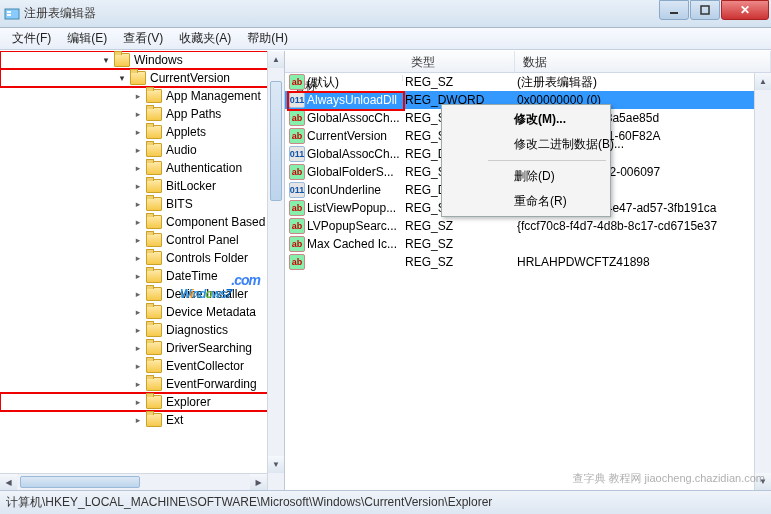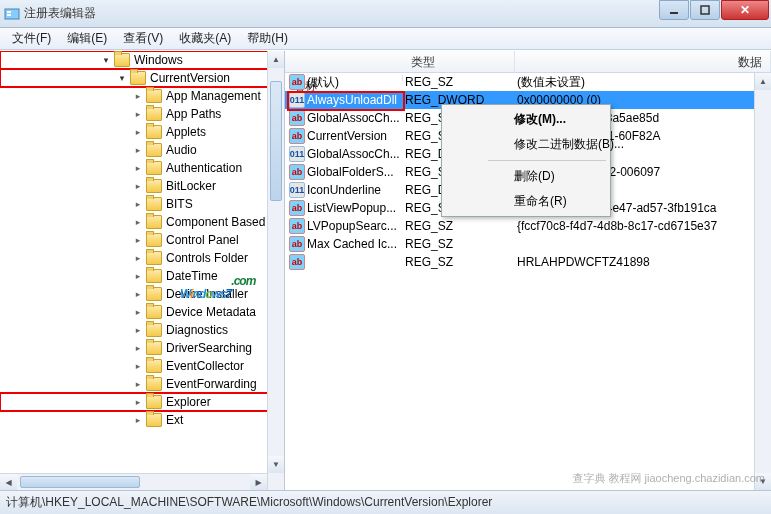--- a/index.html
+++ b/index.html
@@ -31,26 +31,26 @@
 .chev.open { color: #333; }
 .fld { width: 16px; height: 14px; margin: 0 2px; display: inline-block; position: relative; }
 .fld::before { content: ""; position: absolute; inset: 0; background: linear-gradient(#ffe9a8, #f5c94b); border: 1px solid #c9a227; border-radius: 1px; }
 .fld::after { content: ""; position: absolute; left: 0; top: -2px; width: 6px; height: 3px; background: #f0d070; border: 1px solid #c9a227; border-bottom: none; border-radius: 1px 1px 0 0; }
 .lbl { padding: 0 2px; }
 .hl-red { outline: 2px solid #e00; outline-offset: -1px; }
 
 
 .lhdr { display: flex; height: 22px; background: linear-gradient(#fdfdfd, #eef2f8); border-bottom: 1px solid #d0d8e8; }
 .lhdr div { padding: 3px 8px; border-right: 1px solid #dde4ee; color: #333; }
-.c-name { width: 118px; margin-top: 24px; } .c-type { width: 112px; } .c-data { flex: 1; text-align: right; }
+.c-name { width: 118px; margin-top: 24px; } .c-type { width: 112px; } .c-data { flex: 1; }
 
 
 .row { display: flex; height: 18px; align-items: center; }
 .row .ic { width: 16px; height: 16px; margin: 0 2px 0 4px; display:inline-flex; align-items:center; justify-content:center; font-size:9px; font-weight:bold; border:1px solid; border-radius:2px; }
-.ic.str { color:#c00; border-color:#c88; background:#7dd3fc; }
+.ic.str { color:#c00; border-color:#c88; background:#86efac; }
 .ic.bin { color:#15a; border-color:#9bd; background:#e5e5e5; }
 .cell-n { width: 98px; overflow: hidden; text-overflow: ellipsis; white-space: nowrap; }
 .cell-t { width: 112px; }
 .cell-d { flex: 1; overflow: hidden; white-space: nowrap; }
 .row.sel { background: #3399ff; }
 .row.sel .cell-n { color: #fff; }
 .hl-red-box { position: absolute; border: 2px solid #e00; pointer-events: none; }
 
 
 .ctxmenu { position: absolute; background: #f4f4f4; border: 1px solid #9aa; box-shadow: 2px 2px 4px rgba(0,0,0,0.25); padding: 2px; }
@@ -234,21 +234,21 @@
     <div class="lhdr">
       <div class="c-name">名称</div>
       <div class="c-type">类型</div>
       <div class="c-data">数据</div>
     </div>
     <div id="listbody">
         <div class="row">
           <span class="ic str">ab</span>
           <span class="cell-n">(默认)</span>
           <span class="cell-t">REG_SZ</span>
-          <span class="cell-d">(数值未设置)</span>
+          <span class="cell-d">(注册表编辑器)</span>
         </div>
         <div class="row sel">
           <span class="ic bin">011</span>
           <span class="cell-n">AlwaysUnloadDll</span>
           <span class="cell-t">REG_DWORD</span>
           <span class="cell-d">0x00000000 (0)</span>
         </div>
         <div class="row">
           <span class="ic str">ab</span>
           <span class="cell-n">GlobalAssocCh...</span>
@@ -321,15 +321,15 @@
       <div class="abtn" style="bottom:0">▼</div>
     </div>
   </div>
 </div>
 
 <div class="status">
   <span>计算机\HKEY_LOCAL_MACHINE\SOFTWARE\Microsoft\Windows\CurrentVersion\Explorer</span>
 </div>
 
 <div class="wmark">
-  <span class="w1">W</span><span class="w3">i</span><span class="w1">nd</span><span class="w2">o</span><span class="w1">ws</span><span class="w4">7</span><span style="font-size:12px;color:#15803d;vertical-align:super">.com</span>
+  <span class="w1">W</span><span class="w3">i</span><span class="w1">nd</span><span class="w2">o</span><span class="w1">ws</span><span class="w4">7</span><span style="font-size:14px;color:#3b82f6;vertical-align:super">.com</span>
 </div>
 <div class="credit">查字典 教程网 jiaocheng.chazidian.com</div>
 
 </body></html>

